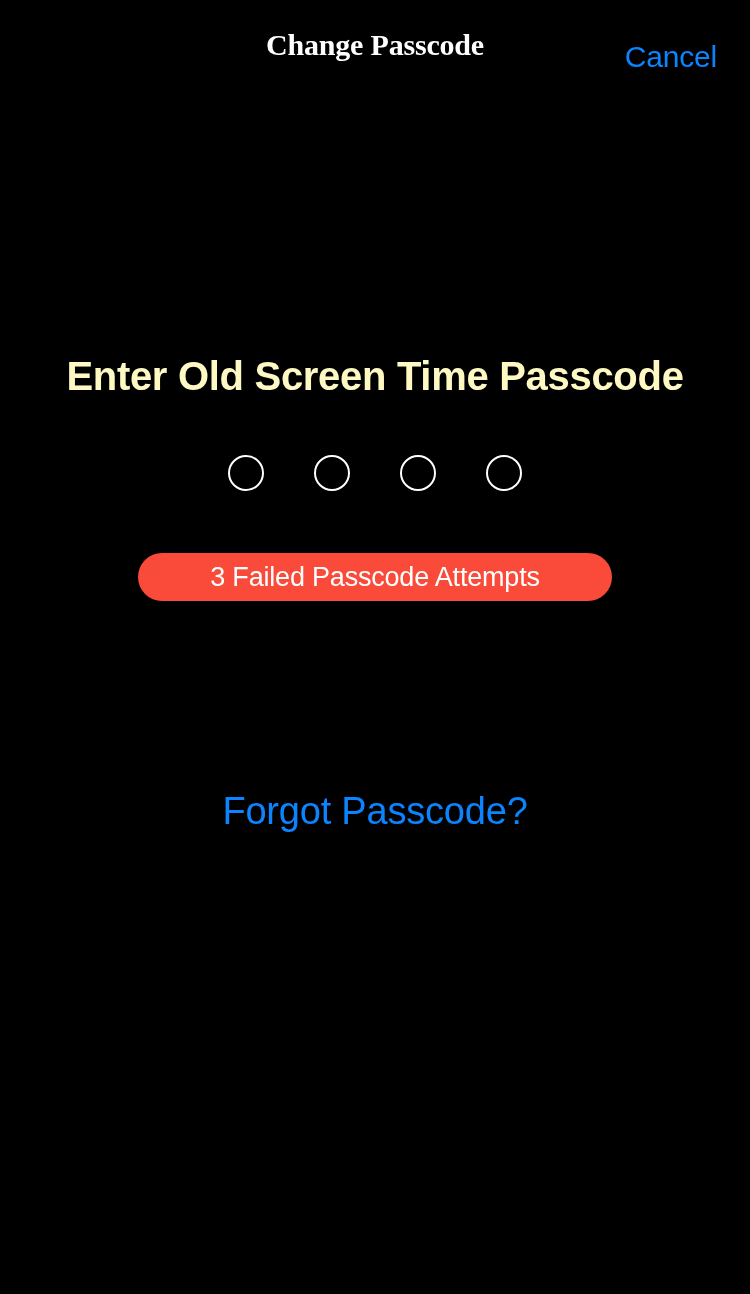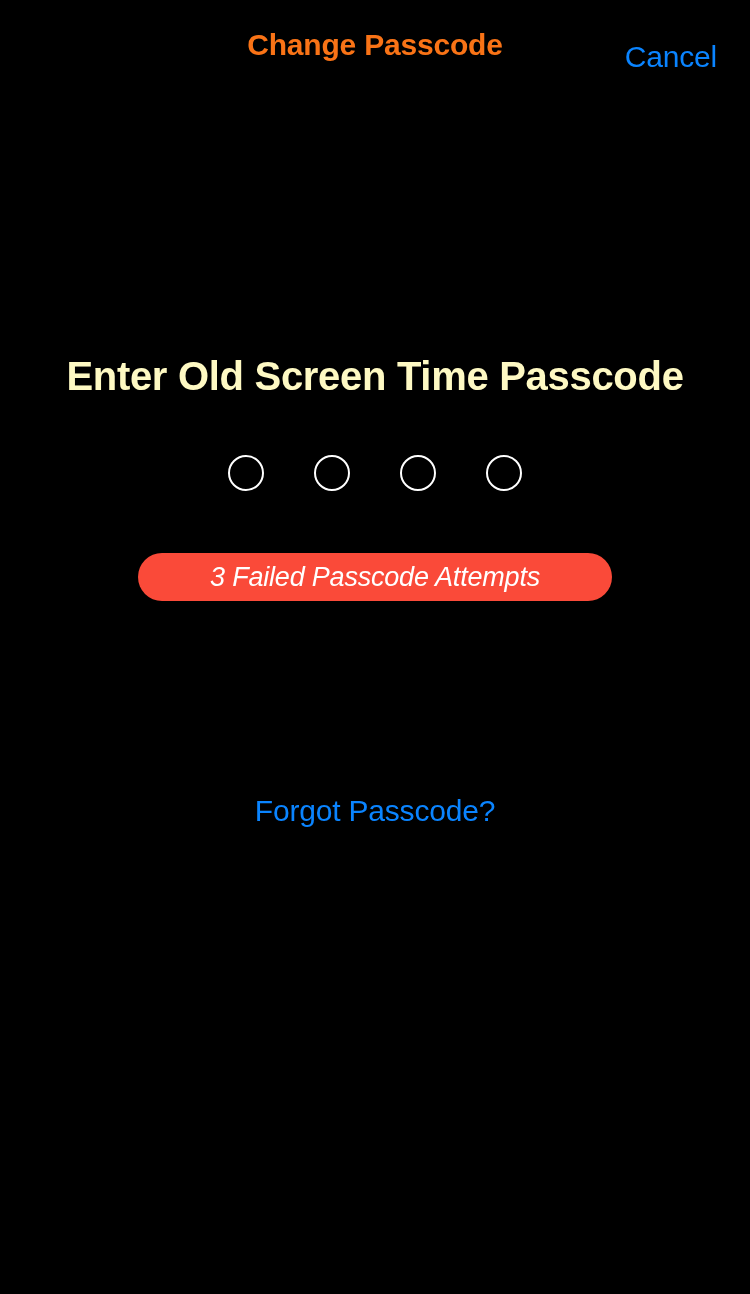--- a/index.html
+++ b/index.html
@@ -32,23 +32,24 @@
   }
 
   .nav-title {
     position: absolute;
     top: 26px;
     left: 0;
     width: 750px;
     text-align: center;
     font-size: 30px;
     font-weight: bold;
-    color: #f97316;
+    color: #ffffff;
     letter-spacing: -0.2px;
     line-height: 38px;
+    font-family: Liberation Serif, serif;
   }
 
   .nav-cancel {
     position: absolute;
     top: 38px;
     right: 33px;
     font-size: 30px;
     font-weight: normal;
     color: #0A84FF;
     letter-spacing: -0.2px;
@@ -118,21 +119,21 @@
     white-space: nowrap;
   }
 
   
   .forgot-link {
     position: absolute;
     top: 792px;
     left: 0;
     width: 750px;
     text-align: center;
-    font-size: 30px;
+    font-size: 38px;
     font-weight: normal;
     color: #0A84FF;
     letter-spacing: -0.2px;
     line-height: 38px;
     cursor: pointer;
   }
 
   
   .lower-empty {
     position: absolute;
@@ -156,20 +157,20 @@
   <div class="prompt-title">Enter Old Screen Time Passcode</div>
 
   <div class="dots-row">
     <div class="dot" style="border-color: rgb(255, 255, 255);"></div>
     <div class="dot" style="border-color: rgb(255, 255, 255);"></div>
     <div class="dot" style="border-color: rgb(255, 255, 255);"></div>
     <div class="dot" style="border-color: rgb(255, 255, 255);"></div>
   </div>
 
   <div class="attempts-wrap">
-    <div class="attempts-pill" id="attempts-pill" style="background: rgb(250, 74, 57); color: rgb(255, 255, 255); font-style: italic;">3 Failed Passcode Attempts</div>
+    <div class="attempts-pill" id="attempts-pill" style="background: rgb(250, 74, 57); color: rgb(255, 255, 255);">3 Failed Passcode Attempts</div>
   </div>
 
   <div class="forgot-link" style="color: rgb(10, 132, 255);">Forgot Passcode?</div>
 
   <div class="lower-empty"></div>
 
 </div>
 
 </body></html>

